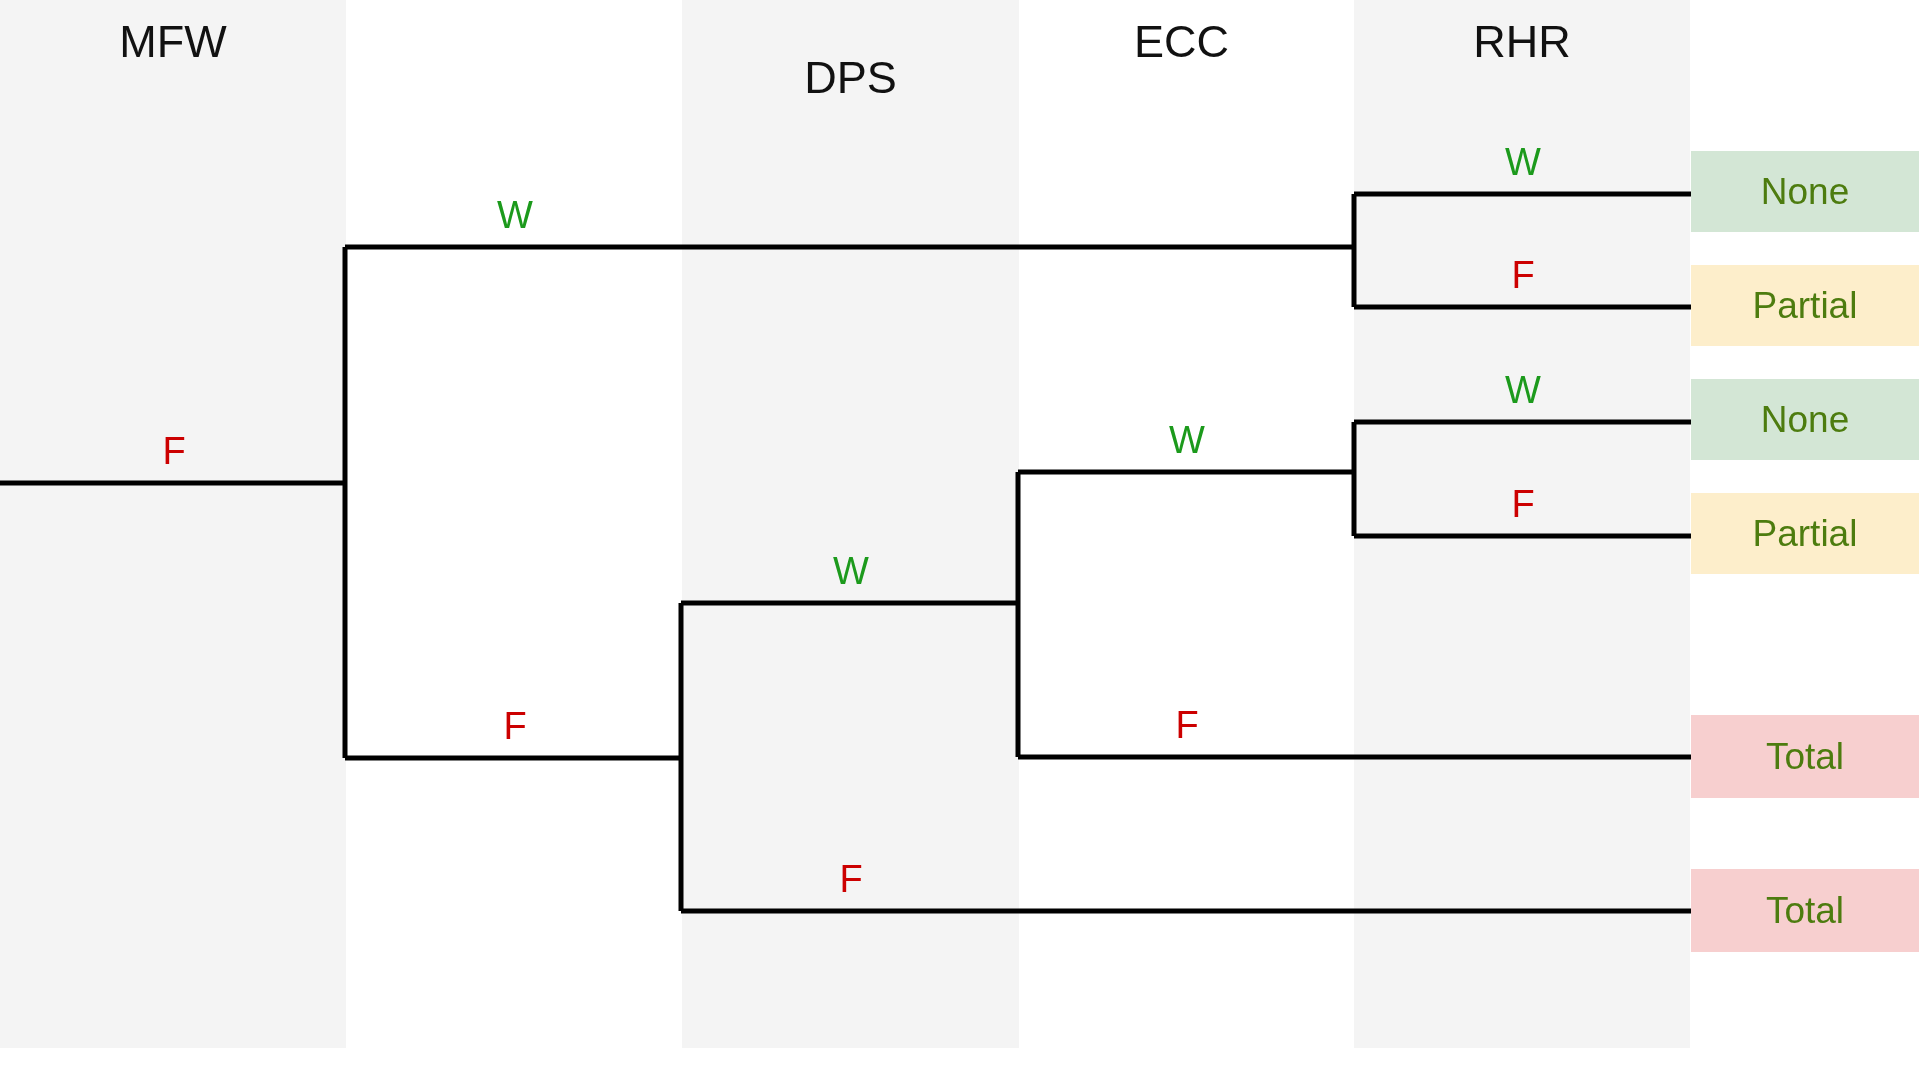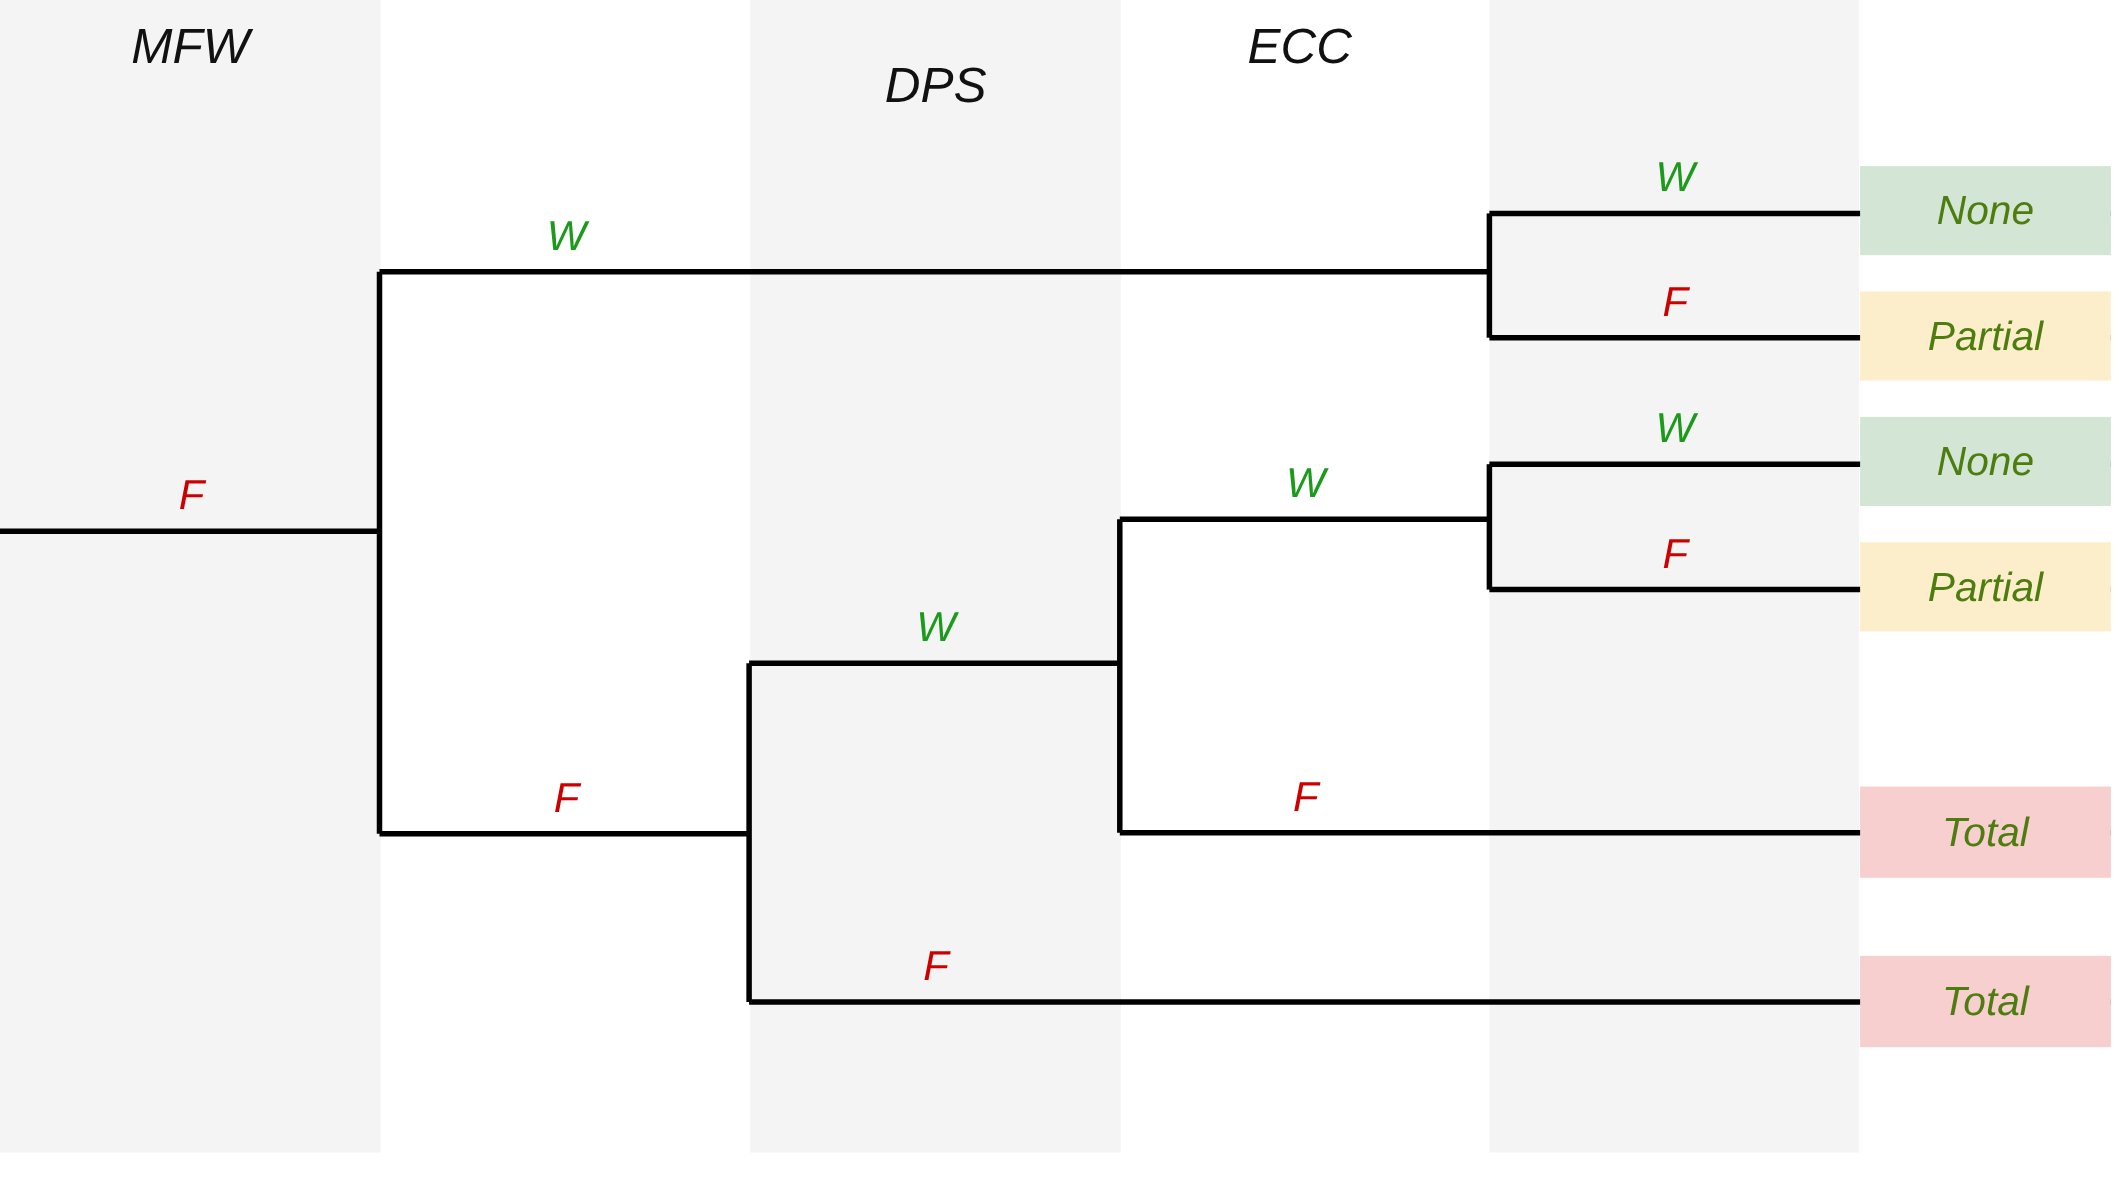--- a/index.html
+++ b/index.html
@@ -1,17 +1,17 @@
 <!DOCTYPE html>
 <html><head>
 <meta charset="utf-8">
 <style>
   html,body{margin:0;padding:0;background:#ffffff;}
   body{font-family:"Liberation Sans", sans-serif;}
-  #stage{position:relative;width:1926px;height:1048px;background:#ffffff;overflow:hidden;font-style:italic;}
+  #stage{position:relative;width:1926px;height:1048px;background:#ffffff;overflow:hidden;}
 
   .band{position:absolute;top:0;height:1091px;background:#f4f4f4;}
 
   .colhdr{position:absolute;top:10px;height:64px;line-height:64px;
           text-align:center;font-size:45px;color:#111111;white-space:nowrap;}
 
   .leafbox{position:absolute;display:flex;align-items:center;justify-content:center;
            font-size:37px;color:#4d7c0f;}
 
   svg.tree{position:absolute;left:0;top:0;width:1926px;height:1091px;}
@@ -26,20 +26,21 @@
 
 <div id="stage">
 
   <div class="band" style="left:0px;width:346px;"></div>
   <div class="band" style="left:682px;width:337px;"></div>
   <div class="band" style="left:1354px;width:336px;"></div>
 
   <div class="colhdr" style="left:0px;width:346px;">MFW</div>
   <div class="colhdr" style="left:682px;width:337px;margin-top:36px;">DPS</div>
   <div class="colhdr" style="left:1014px;width:335px;">ECC</div>
+  <div class="colhdr" style="left:1354px;width:336px;">RHR</div>
 
   <svg class="tree" viewBox="0 0 1926 1091" preserveAspectRatio="none">
     <g stroke="#000000" stroke-width="5" fill="none" stroke-linecap="butt">
 
       <path d="M 0 483 L 345 483"></path>
 
       <path d="M 345 247 L 345 758"></path>
       <path d="M 345 247 L 1354 247"></path>
       <path d="M 345 758 L 681 758"></path>
 

